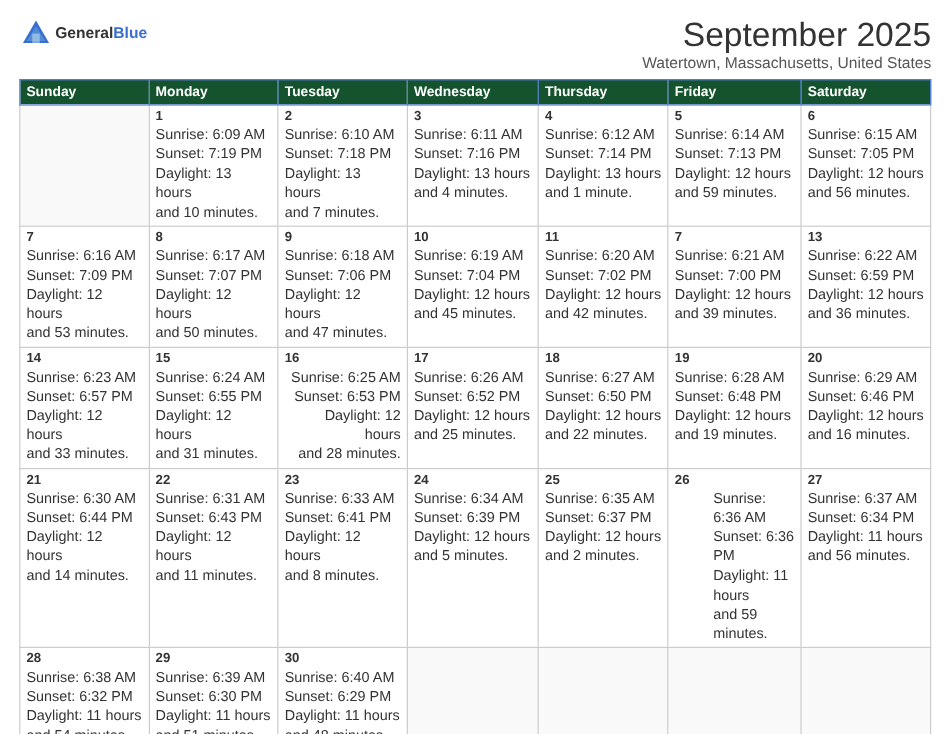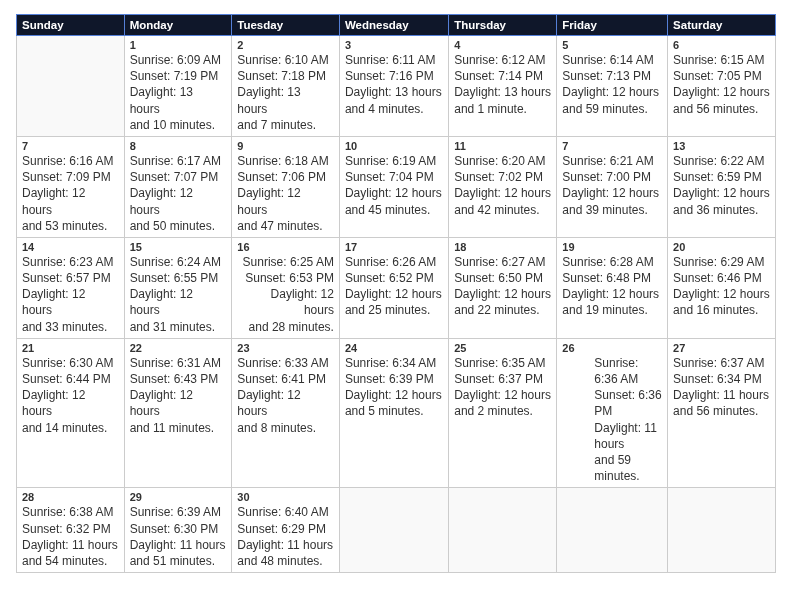--- a/index.html
+++ b/index.html
@@ -51,21 +51,21 @@
     .location {
       font-size: 13px;
       color: #555;
     }
     .calendar {
       width: 100%;
       border-collapse: collapse;
       border: 1px solid #ccc;
     }
     .calendar th {
-      background-color: #0f172a;
+      background-color: #14532d;
       color: #fff;
       font-size: 11.5px;
       font-weight: bold;
       padding: 4px 5px;
       text-align: left;
       border: 1px solid #5580d8;
     }
     .calendar td {
       vertical-align: top;
       padding: 3px 5px;
@@ -89,20 +89,36 @@
       line-height: 1.35;
     }
     .empty-cell {
       background: #f9f9f9;
     }
   </style>
 </head>
 <body>
 
 <div class="page">
+  <div class="header-row">
+    <div class="logo">
+      <svg class="logo-icon" viewBox="0 0 36 36">
+        <polygon points="18,4 32,28 4,28" fill="#3b6fce"></polygon>
+        <polygon points="18,10 28,26 8,26" fill="#5ba3e0" opacity="0.6"></polygon>
+        <rect x="14" y="18" width="8" height="10" fill="#fff" opacity="0.4"></rect>
+      </svg>
+      <div class="logo-text">
+        <div><span class="general">General</span><span class="blue">Blue</span></div>
+      </div>
+    </div>
+    <div class="title-block">
+      <div class="month-title">September 2025</div>
+      <div class="location">Watertown, Massachusetts, United States</div>
+    </div>
+  </div>
 
   <table class="calendar">
     <thead>
       <tr>
         <th>Sunday</th>
         <th>Monday</th>
         <th>Tuesday</th>
         <th>Wednesday</th>
         <th>Thursday</th>
         <th>Friday</th>

